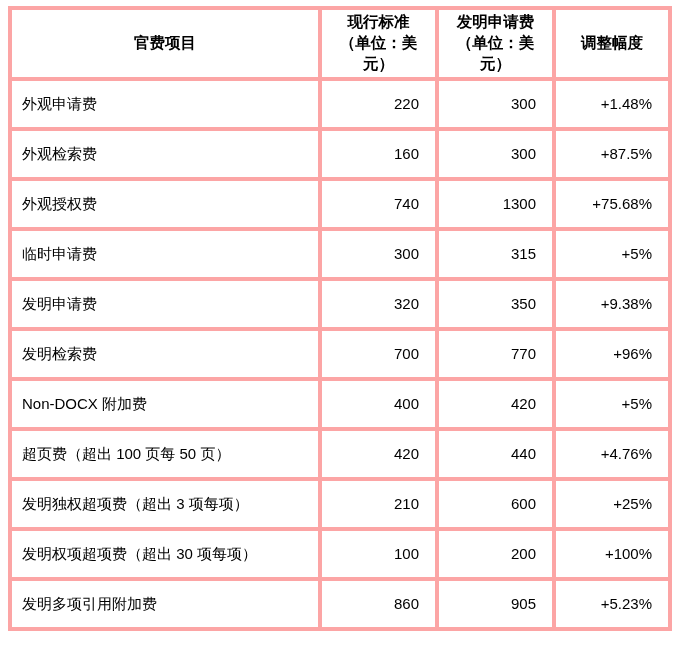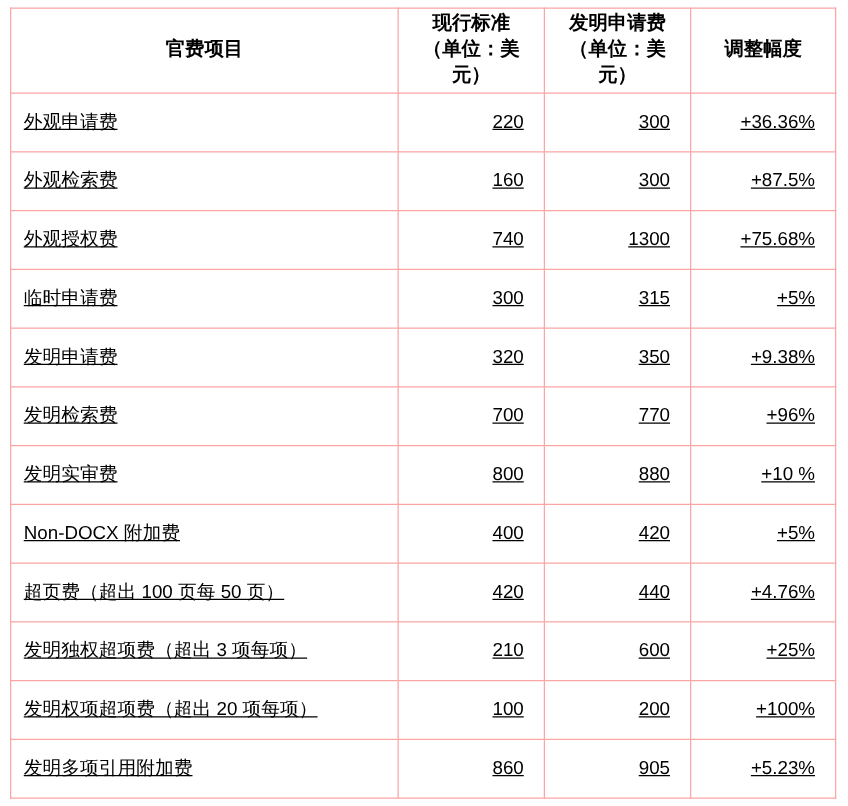--- a/index.html
+++ b/index.html
@@ -15,41 +15,40 @@
     overflow: hidden;
   }
   #fee-table {
     border-collapse: collapse;
     width: 660px;
     margin: 6px 0 0 8px;
     table-layout: fixed;
   }
   #fee-table th,
   #fee-table td {
-    border: 1px solid #fca5a5;
+    border: 4px solid #fca5a5;
     font-weight: normal;
     font-size: 15px;
     line-height: 1.35;
     margin-top: 28px;
   }
   #fee-table thead th {
     text-align: center;
     vertical-align: middle;
     height: 62px;
     font-size: 15.5px;
     font-weight: bold;
     padding: 2px 4px;
   }
   #fee-table thead th .hdr-line {
     display: block;
   }
   #fee-table tbody td {
     height: 42px;
     padding: 2px 16px;
-    text-decoration: underline;
   }
   #fee-table tbody td.item {
     text-align: left;
     padding-left: 10px;
     font-size: 15px;
   }
   #fee-table tbody td.num {
     text-align: right;
     font-size: 15px;
   }
@@ -84,21 +83,21 @@
       <th>
         <span class="hdr-line">调整幅度</span>
       </th>
     </tr>
   </thead>
   <tbody>
     <tr>
       <td class="item">外观申请费</td>
       <td class="num">220</td>
       <td class="num">300</td>
-      <td class="num">+36.36%</td>
+      <td class="num">+1.48%</td>
     </tr>
     <tr>
       <td class="item">外观检索费</td>
       <td class="num">160</td>
       <td class="num">300</td>
       <td class="num">+87.5%</td>
     </tr>
     <tr>
       <td class="item">外观授权费</td>
       <td class="num">740</td>
@@ -117,45 +116,39 @@
       <td class="num">350</td>
       <td class="num">+9.38%</td>
     </tr>
     <tr>
       <td class="item">发明检索费</td>
       <td class="num">700</td>
       <td class="num">770</td>
       <td class="num">+96%</td>
     </tr>
     <tr>
-      <td class="item">发明实审费</td>
-      <td class="num">800</td>
-      <td class="num">880</td>
-      <td class="num">+10 %</td>
-    </tr>
-    <tr>
       <td class="item">Non-DOCX 附加费</td>
       <td class="num">400</td>
       <td class="num">420</td>
       <td class="num">+5%</td>
     </tr>
     <tr>
       <td class="item">超页费（超出 100 页每 50 页）</td>
       <td class="num">420</td>
       <td class="num">440</td>
       <td class="num">+4.76%</td>
     </tr>
     <tr>
       <td class="item">发明独权超项费（超出 3 项每项）</td>
       <td class="num">210</td>
       <td class="num">600</td>
       <td class="num">+25%</td>
     </tr>
     <tr>
-      <td class="item">发明权项超项费（超出 20 项每项）</td>
+      <td class="item">发明权项超项费（超出 30 项每项）</td>
       <td class="num">100</td>
       <td class="num">200</td>
       <td class="num">+100%</td>
     </tr>
     <tr>
       <td class="item">发明多项引用附加费</td>
       <td class="num">860</td>
       <td class="num">905</td>
       <td class="num">+5.23%</td>
     </tr>

